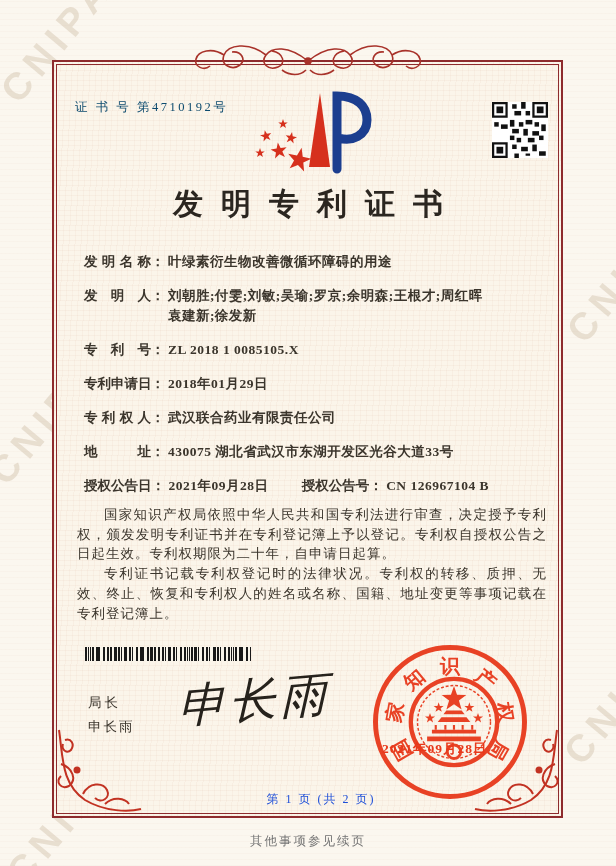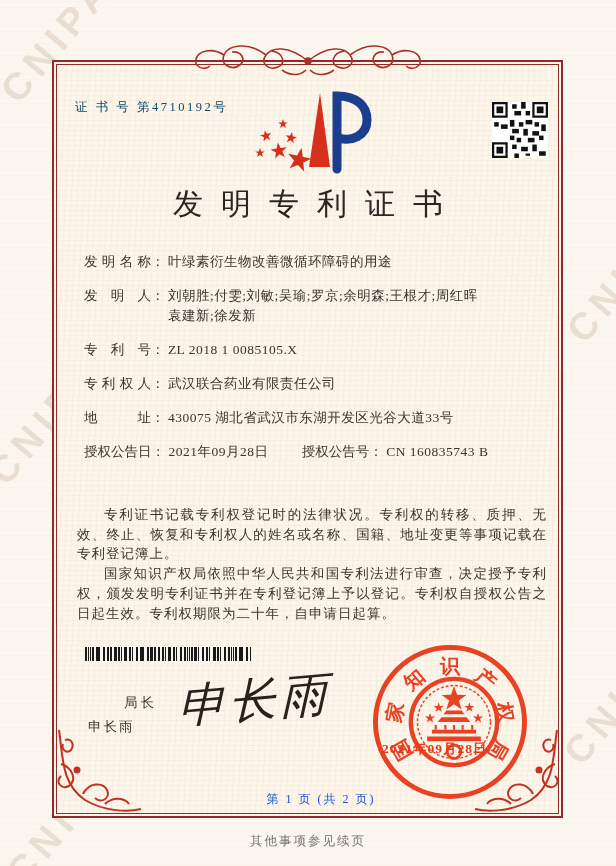--- a/index.html
+++ b/index.html
@@ -42,44 +42,44 @@
   .top-ornament{position:absolute;left:187px;top:40px;width:242px;height:44px;}
   .corner-flourish{position:absolute;width:92px;height:92px;}
   .cf-left{left:53px;top:726px;}
   .cf-right{left:471px;top:726px;transform:scaleX(-1);}
   
   .cert-no{position:absolute;left:75px;top:99px;font-size:12.5px;letter-spacing:2.5px;color:#0c4a6e;}
   .logo{position:absolute;left:250px;top:90px;width:122px;height:86px;}
   .qr{position:absolute;left:492px;top:102px;width:56px;height:56px;background:#fff;}
   .title{
     position:absolute;left:0;top:184px;width:616px;text-align:center;
-    font-size:30px;font-weight:normal;color:var(--ink-dark);
+    font-size:30px;font-weight:bold;color:var(--ink-dark);
     letter-spacing:18px;text-indent:18px;
   }
   
   .fields{position:absolute;left:84px;top:252px;width:462px;font-size:13.5px;line-height:20px;}
-  .field-row{margin-bottom:14px;white-space:nowrap;}
+  .field-row{margin-bottom:14px;white-space:nowrap;font-weight:bold;}
   .field-row.tall{}
   .jlabel{display:inline-block;width:67px;text-align:justify;text-align-last:justify;vertical-align:top;}
   .colon{vertical-align:top;}
   .field-value{display:inline-block;vertical-align:top;white-space:pre-line;letter-spacing:0.5px;}
   .pair2{margin-left:30px;}
   
   .body-text{position:absolute;left:77px;top:505px;width:470px;font-size:13.5px;line-height:19.7px;text-align:justify;letter-spacing:1px;}
   .body-text p{text-indent:2em;margin:0;}
   
   .barcode{
     position:absolute;left:85px;top:647px;width:166px;height:14px;
     background:
       repeating-linear-gradient(90deg,#191919 0 2px,rgba(0,0,0,0) 2px 3px,#191919 3px 4px,rgba(0,0,0,0) 4px 7px,#191919 7px 9px,rgba(0,0,0,0) 9px 11px),
       repeating-linear-gradient(90deg,#191919 0 1px,rgba(0,0,0,0) 1px 5px,#191919 5px 6px,rgba(0,0,0,0) 6px 13px);
     background-color:#f8f4ea;
   }
   
-  .director-title{position:absolute;left:88px;top:694px;font-size:13.5px;letter-spacing:3px;margin-left:36px;}
+  .director-title{position:absolute;left:88px;top:694px;font-size:13.5px;letter-spacing:3px;}
   .director-name{position:absolute;left:88px;top:718px;font-size:13.5px;letter-spacing:2px;}
   .signature{
     position:absolute;left:178px;top:668px;width:180px;
     font-size:47px;color:#26221c;transform:rotate(-5deg) skewX(-4deg);
     letter-spacing:4px;font-style:italic;
   }
   
   .seal{position:absolute;left:373px;top:645px;width:154px;height:154px;border:5px solid var(--seal);border-radius:50%;opacity:.95;}
   .seal-ring{position:absolute;inset:0;}
   .seal-ring span{
@@ -213,38 +213,42 @@
   <div class="field-row tall">
     <span class="jlabel">发明人</span><span class="colon">：</span>
     <span class="field-value">刘朝胜;付雯;刘敏;吴瑜;罗京;余明森;王根才;周红晖
 袁建新;徐发新</span>
   </div>
   <div class="field-row">
     <span class="jlabel">专利号</span><span class="colon">：</span>
     <span class="field-value">ZL 2018 1 0085105.X</span>
   </div>
   <div class="field-row">
+    <span class="jlabel">专利申请日</span><span class="colon">：</span>
+    <span class="field-value">2018年01月29日</span>
+  </div>
+  <div class="field-row">
     <span class="jlabel">专利权人</span><span class="colon">：</span>
     <span class="field-value">武汉联合药业有限责任公司</span>
   </div>
   <div class="field-row">
     <span class="jlabel">地址</span><span class="colon">：</span>
     <span class="field-value">430075 湖北省武汉市东湖开发区光谷大道33号</span>
   </div>
   <div class="field-row">
     <span><span>授权公告日</span><span class="colon">：</span>
     <span class="field-value">2021年09月28日</span></span>
     <span class="pair2"><span>授权公告号</span><span class="colon">：</span>
-    <span class="field-value">CN 160835743 B</span></span>
+    <span class="field-value">CN 126967104 B</span></span>
   </div>
 </div>
 
 <div class="body-text">
+  <p>国家知识产权局依照中华人民共和国专利法进行审查，决定授予专利权，颁发发明专利证书并在专利登记簿上予以登记。专利权自授权公告之日起生效。专利权期限为二十年，自申请日起算。</p>
   <p>专利证书记载专利权登记时的法律状况。专利权的转移、质押、无效、终止、恢复和专利权人的姓名或名称、国籍、地址变更等事项记载在专利登记簿上。</p>
-  <p>国家知识产权局依照中华人民共和国专利法进行审查，决定授予专利权，颁发发明专利证书并在专利登记簿上予以登记。专利权自授权公告之日起生效。专利权期限为二十年，自申请日起算。</p>
 </div>
 
 <div class="barcode"></div>
 
 <div class="director-title">局长</div>
 <div class="director-name">申长雨</div>
 <div class="signature">申长雨</div>
 
 <div class="seal">
   <div class="seal-ring">

